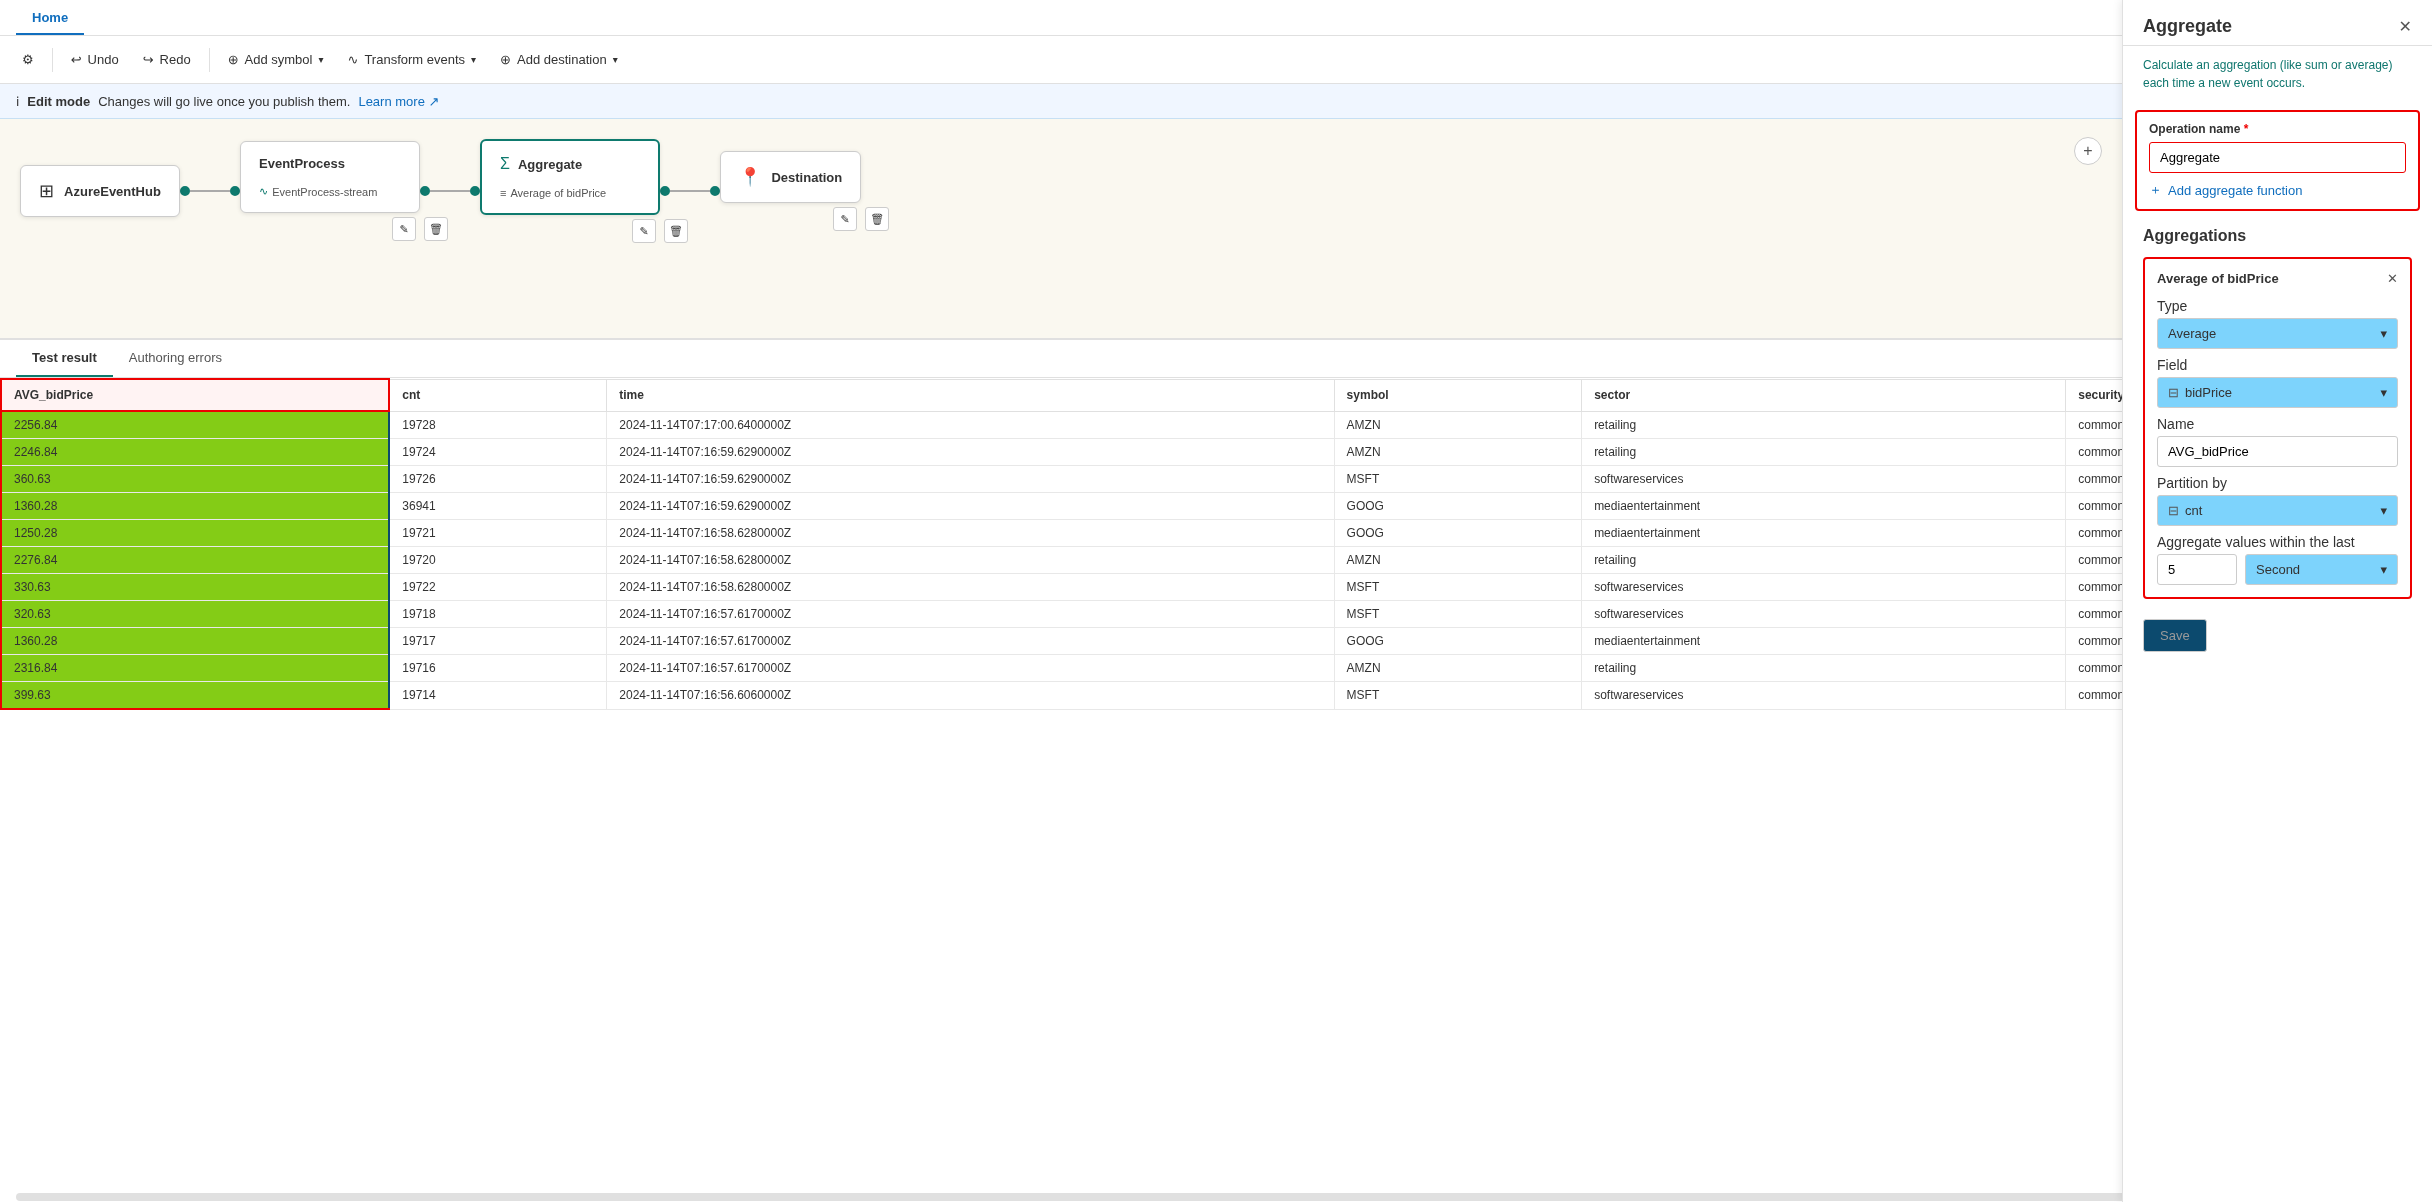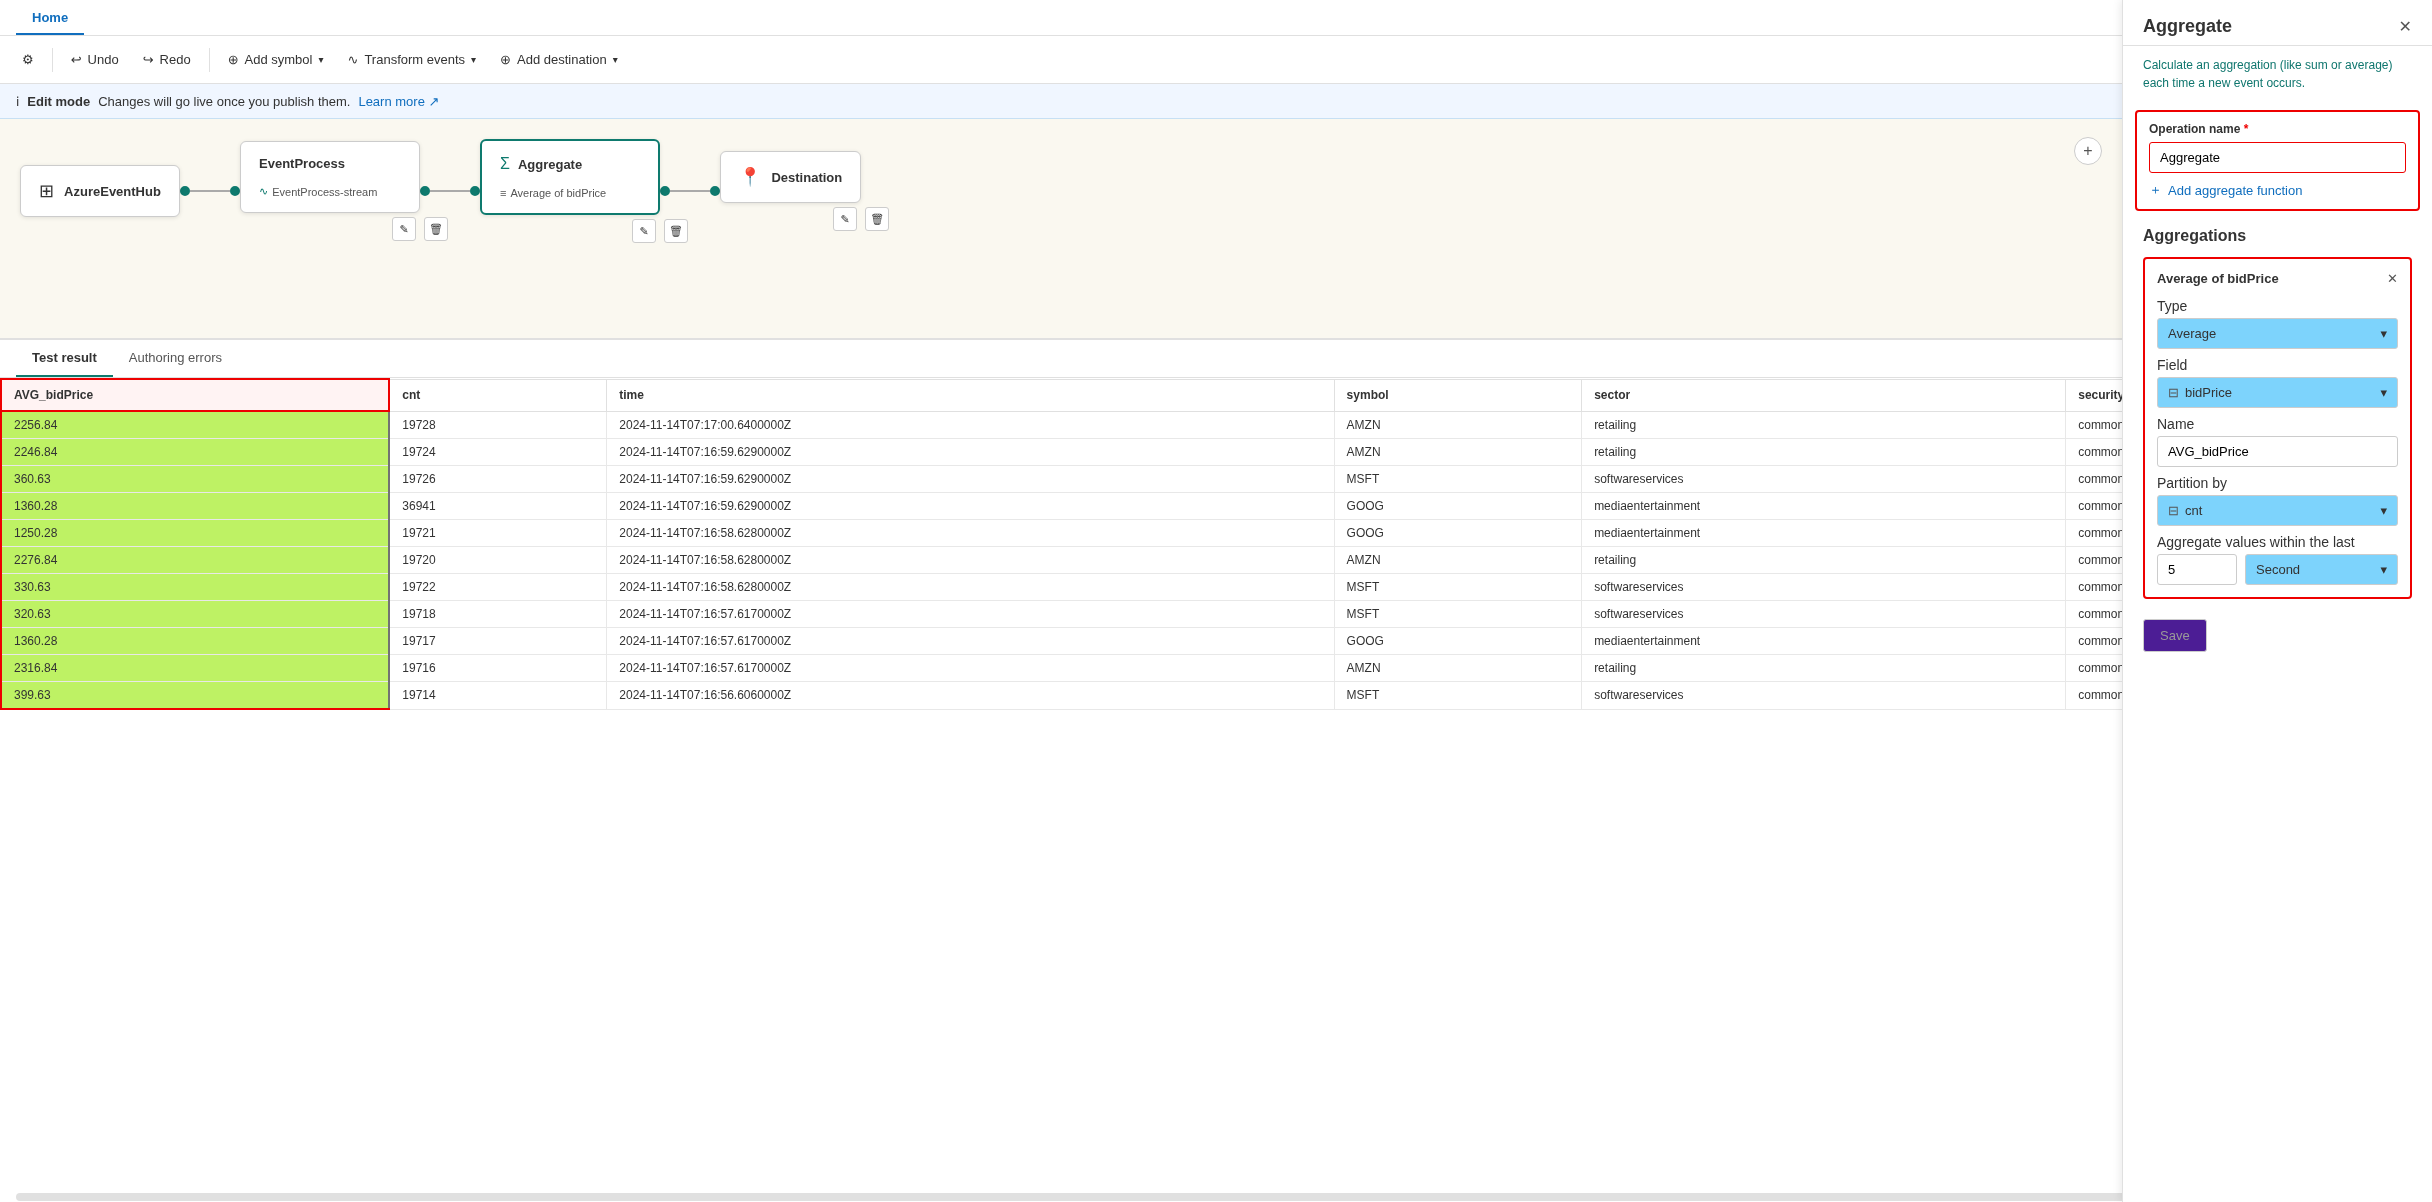--- a/index.html
+++ b/index.html
@@ -47,40 +47,40 @@
     .show-details-btn { margin-left: auto; display: flex; align-items: center; gap: 6px; font-size: 13px; color: #106ebe; cursor: pointer; border: none; background: transparent; }
     .refresh-btn { display: flex; align-items: center; gap: 6px; font-size: 13px; cursor: pointer; border: none; background: transparent; color: #333; }
     .time-select { border: 1px solid #ccc; border-radius: 3px; padding: 4px 8px; font-size: 13px; cursor: pointer; background: #fff; }
 
     
     .table-container { overflow: auto; flex: 1; }
     table { border-collapse: collapse; width: 100%; font-size: 12px; }
     th { background: #fff; border: 1px solid #e0e0e0; padding: 8px 12px; text-align: left; font-weight: 600; font-size: 12px; position: sticky; top: 0; }
     th.highlight { background: #fff3f3; border: 2px solid #e00; }
     td { border: 1px solid #e8e8e8; padding: 6px 12px; }
-    td.highlight { background: #bef264; border-left: 2px solid #e00; border-right: 2px solid #737373; }
+    td.highlight { background: #84cc16; border-left: 2px solid #e00; border-right: 2px solid #0c4a6e; }
     tr:last-child td.highlight { border-bottom: 2px solid #e00; }
     tr:first-child td.highlight { }
 
     
     .right-panel { position: fixed; top: 0; right: 0; width: 310px; height: 100vh; background: #fff; border-left: 1px solid #e0e0e0; overflow-y: auto; z-index: 100; box-shadow: -2px 0 8px rgba(0,0,0,0.08); }
     .rp-header { display: flex; justify-content: space-between; align-items: center; padding: 16px 20px 8px; border-bottom: 1px solid #e0e0e0; }
     .rp-title { font-size: 18px; font-weight: 600; }
     .rp-desc { font-size: 12px; color: #0f766e; padding: 10px 20px; line-height: 1.5; }
     .rp-label { font-size: 12px; font-weight: 600; margin-bottom: 6px; }
     .rp-input { width: 100%; border: 1px solid #e00; border-radius: 3px; padding: 7px 10px; font-size: 13px; outline: none; }
     .add-fn-btn { display: flex; align-items: center; gap: 6px; padding: 8px 12px; font-size: 13px; color: #106ebe; cursor: pointer; border: none; background: transparent; }
     .rp-sub-section-title { font-size: 16px; font-weight: 600; padding: 8px 20px 4px; }
     .aggregation-card { margin: 8px 20px; border: 2px solid #e00; border-radius: 4px; padding: 12px; background: #fff; }
     .agg-card-header { display: flex; justify-content: space-between; align-items: center; margin-bottom: 12px; }
     .agg-card-title { font-size: 13px; font-weight: 600; }
     .rp-field-label { font-size: 14px; color: #333; margin-bottom: 4px; margin-top: 8px; }
     .rp-select { width: 100%; border: 1px solid #ccc; border-radius: 3px; padding: 7px 10px; font-size: 13px; background: #7dd3fc; cursor: pointer; display: flex; justify-content: space-between; align-items: center; }
     .rp-name-input { width: 100%; border: 1px solid #ccc; border-radius: 3px; padding: 7px 10px; font-size: 13px; }
-    .save-btn { margin: 12px 20px; padding: 8px 16px; background: #4c1d95; border: 1px solid #ccc; border-radius: 3px; font-size: 13px; cursor: pointer; color: #999; }
+    .save-btn { margin: 12px 20px; padding: 8px 16px; background: #0c4a6e; border: 1px solid #ccc; border-radius: 3px; font-size: 13px; cursor: pointer; color: #999; }
     .close-btn { background: transparent; border: none; cursor: pointer; font-size: 16px; color: #555; }
 
     .node-wrap { display: flex; flex-direction: column; align-items: center; }
     .flow-row { display: flex; align-items: center; gap: 0; padding: 20px 20px 0 20px; }
 
     .aggregate-node { border: 2px solid #0e7a6e; }
 
     .dest-node { min-width: 140px; }
 
     .scrollbar-h { height: 8px; background: #e0e0e0; border-radius: 4px; margin: 4px 16px; }

